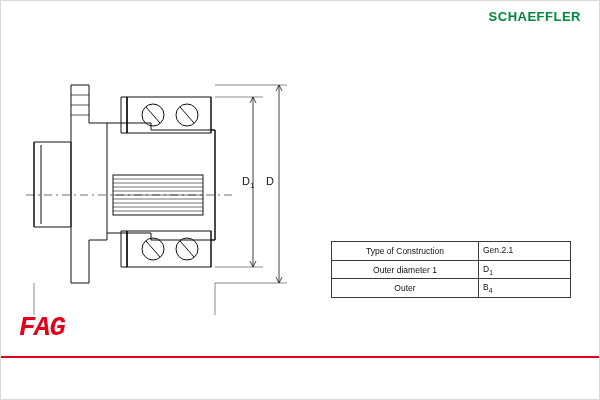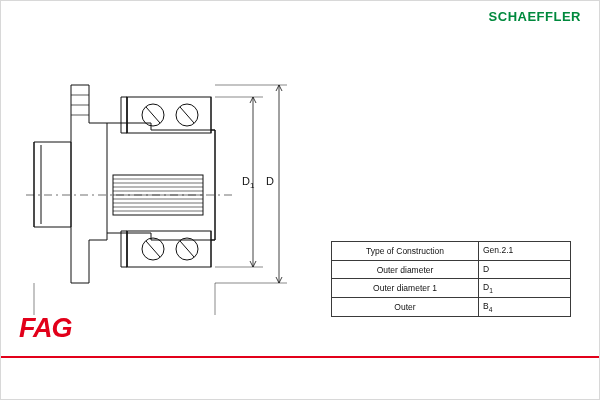--- a/index.html
+++ b/index.html
@@ -68,21 +68,21 @@
   
   #fag-logo {
     position: absolute;
     left: 18px;
     top: 312px;
     font-size: 27px;
     font-weight: bold;
     font-style: italic;
     color: #e2001a;
     letter-spacing: -1px;
-    font-family: Liberation Sans, sans-serif;
+    font-family: Liberation Mono, monospace;
   }
   #footer-rule {
     position: absolute;
     left: 0;
     top: 355px;
     width: 600px;
     height: 2px;
     background: #e2001a;
   }
   #footer-title {
@@ -193,24 +193,20 @@
     </svg>
   </div>
 
   <table id="spec-table">
     <tbody>
       <tr>
         <td class="label">Type of Construction</td>
         <td class="value"><span>Gen.2.1</span><span class="sub"></span></td>
       </tr>
       <tr>
-        <td class="label">Outer diameter</td>
-        <td class="value"><span>D</span><span class="sub"></span></td>
-      </tr>
-      <tr>
         <td class="label">Outer diameter 1</td>
         <td class="value"><span>D</span><span class="sub">1</span></td>
       </tr>
       <tr>
         <td class="label">Outer</td>
         <td class="value"><span>B</span><span class="sub">4</span></td>
       </tr>
     </tbody>
   </table>
 

